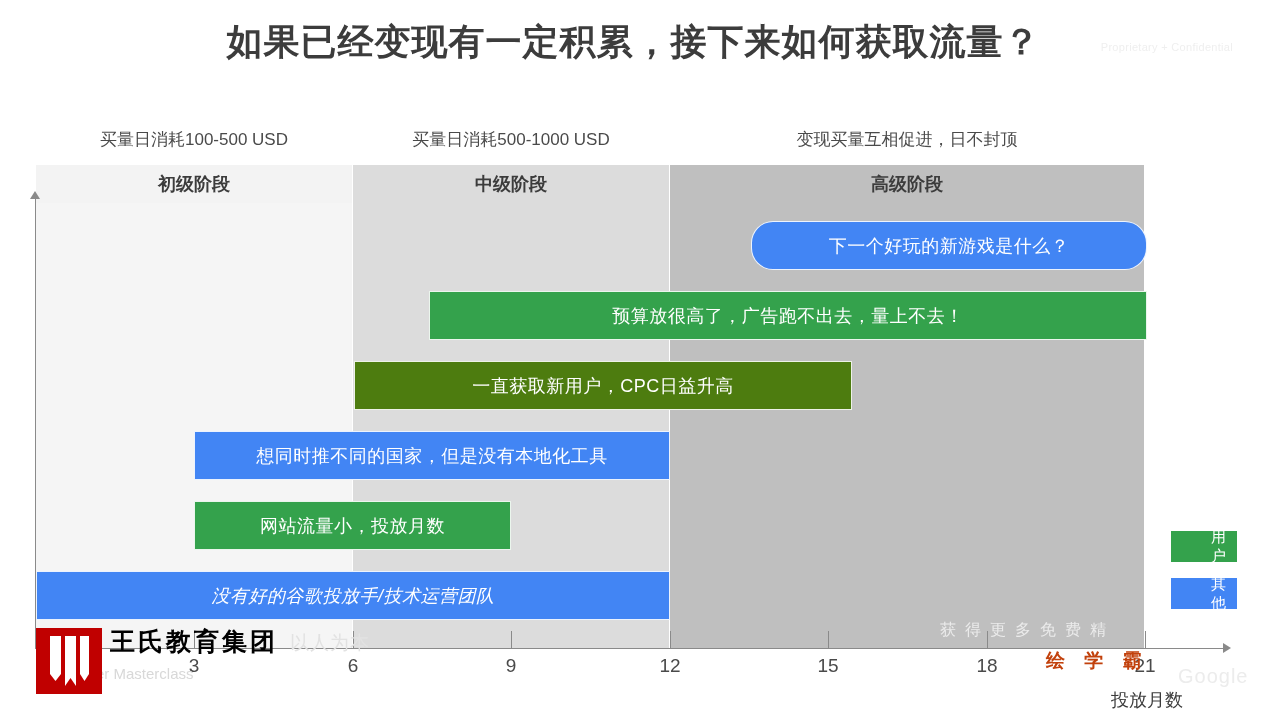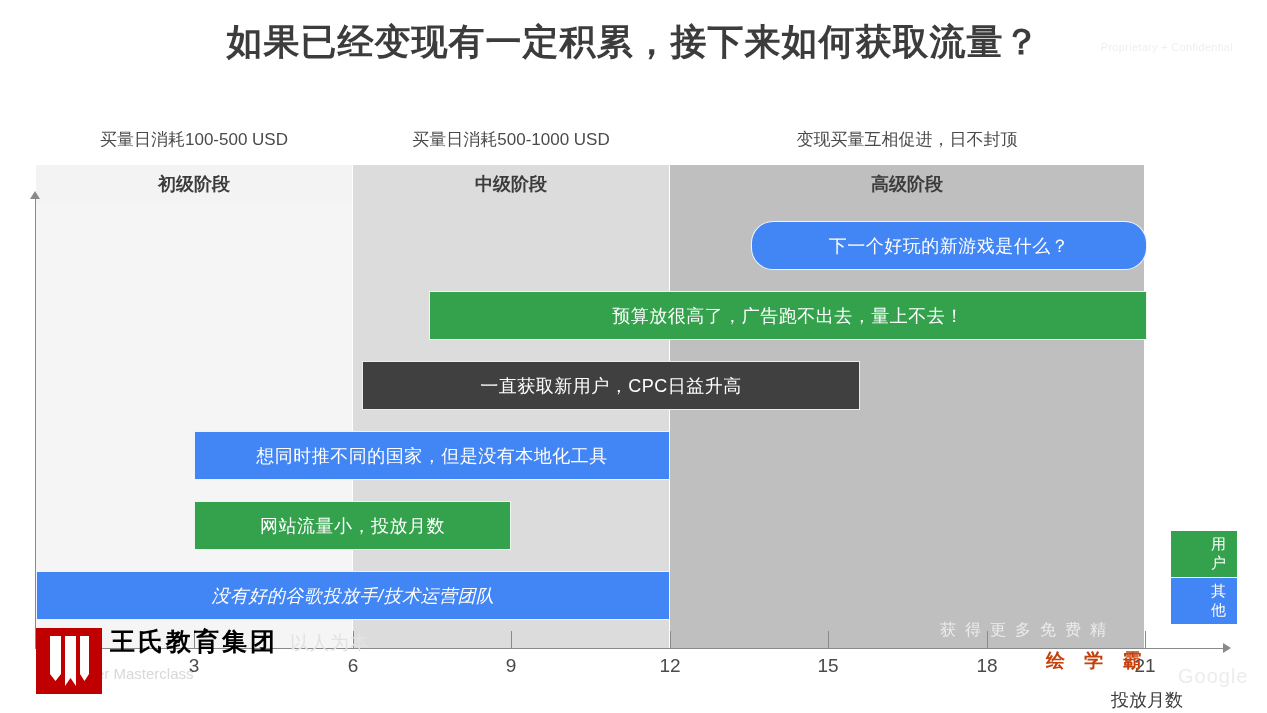--- a/index.html
+++ b/index.html
@@ -87,21 +87,21 @@
     border:1px solid rgba(255,255,255,.9);
     color:#ffffff;
     font-size:18px;
     white-space:nowrap;
     letter-spacing:.5px;
   }
 
   
   .legend-item{
     position:absolute;
-    width:66px;height:46px;
+    width:66px;height:31px;
     display:flex;align-items:center;justify-content:center;
     color:#ffffff;font-size:15px;
     box-sizing:border-box;
     padding-left:40px;
   }
 
   
   .wm{position:absolute;white-space:nowrap;pointer-events:none;}
   .wm-wang{
     left:110px;top:625px;
@@ -188,21 +188,21 @@
   <div class="tick-label" style="left:1125px;">21</div>
 
   <div class="xaxis-title" style="left:1111px;">投放月数</div>
 
   <div class="bar" style="left:751px;top:221px;width:396px;height:49px;background:#4285F4;border-radius:22px;">
     <span>下一个好玩的新游戏是什么？</span>
   </div>
   <div class="bar" style="left:429px;top:291px;width:718px;height:49px;background:#34A24C;">
     <span>预算放很高了，广告跑不出去，量上不去！</span>
   </div>
-  <div class="bar" style="left:362px;top:361px;width:498px;height:49px;background:#404040;">
+  <div class="bar" style="left:354px;top:361px;width:498px;height:49px;background:#4d7c0f;">
     <span>一直获取新用户，CPC日益升高</span>
   </div>
   <div class="bar" style="left:194px;top:431px;width:476px;height:49px;background:#4285F4;">
     <span>想同时推不同的国家，但是没有本地化工具</span>
   </div>
   <div class="bar" style="left:194px;top:501px;width:317px;height:49px;background:#34A24C;">
     <span>网站流量小，投放月数</span>
   </div>
   <div class="bar" style="left:36px;top:571px;width:634px;height:49px;background:#4285F4;font-style:italic;">
     <span>没有好的谷歌投放手/技术运营团队</span>

